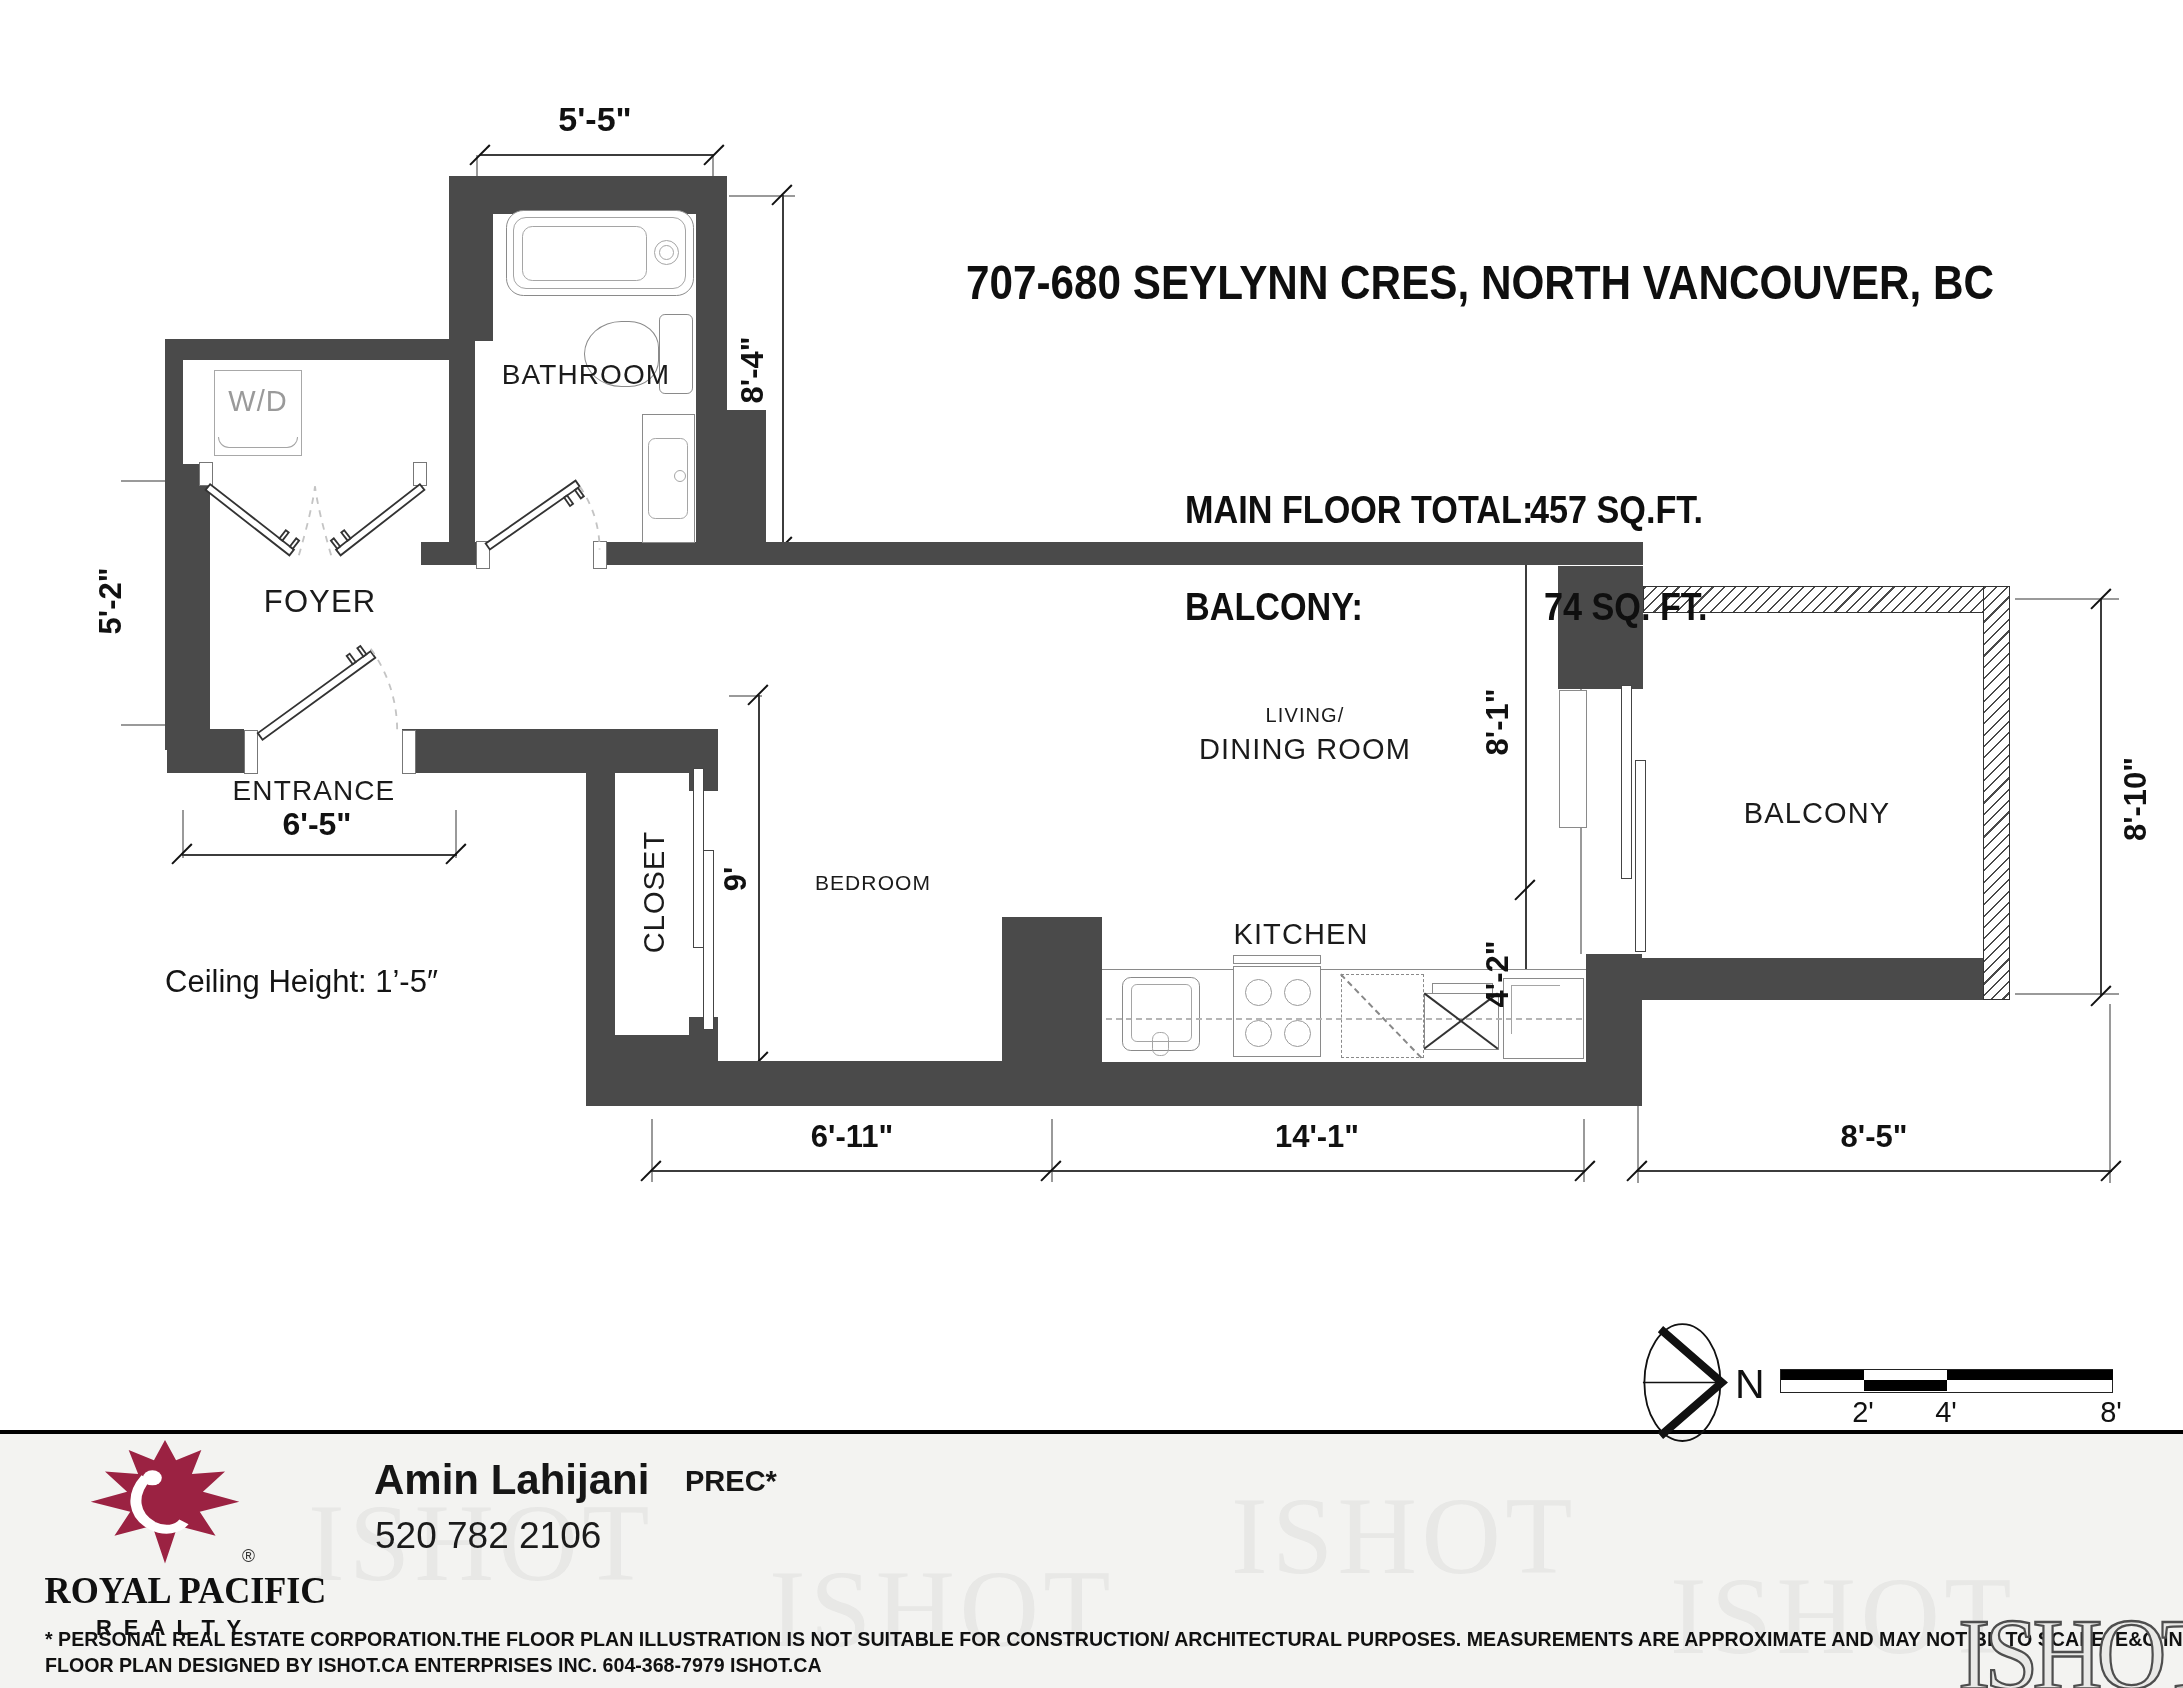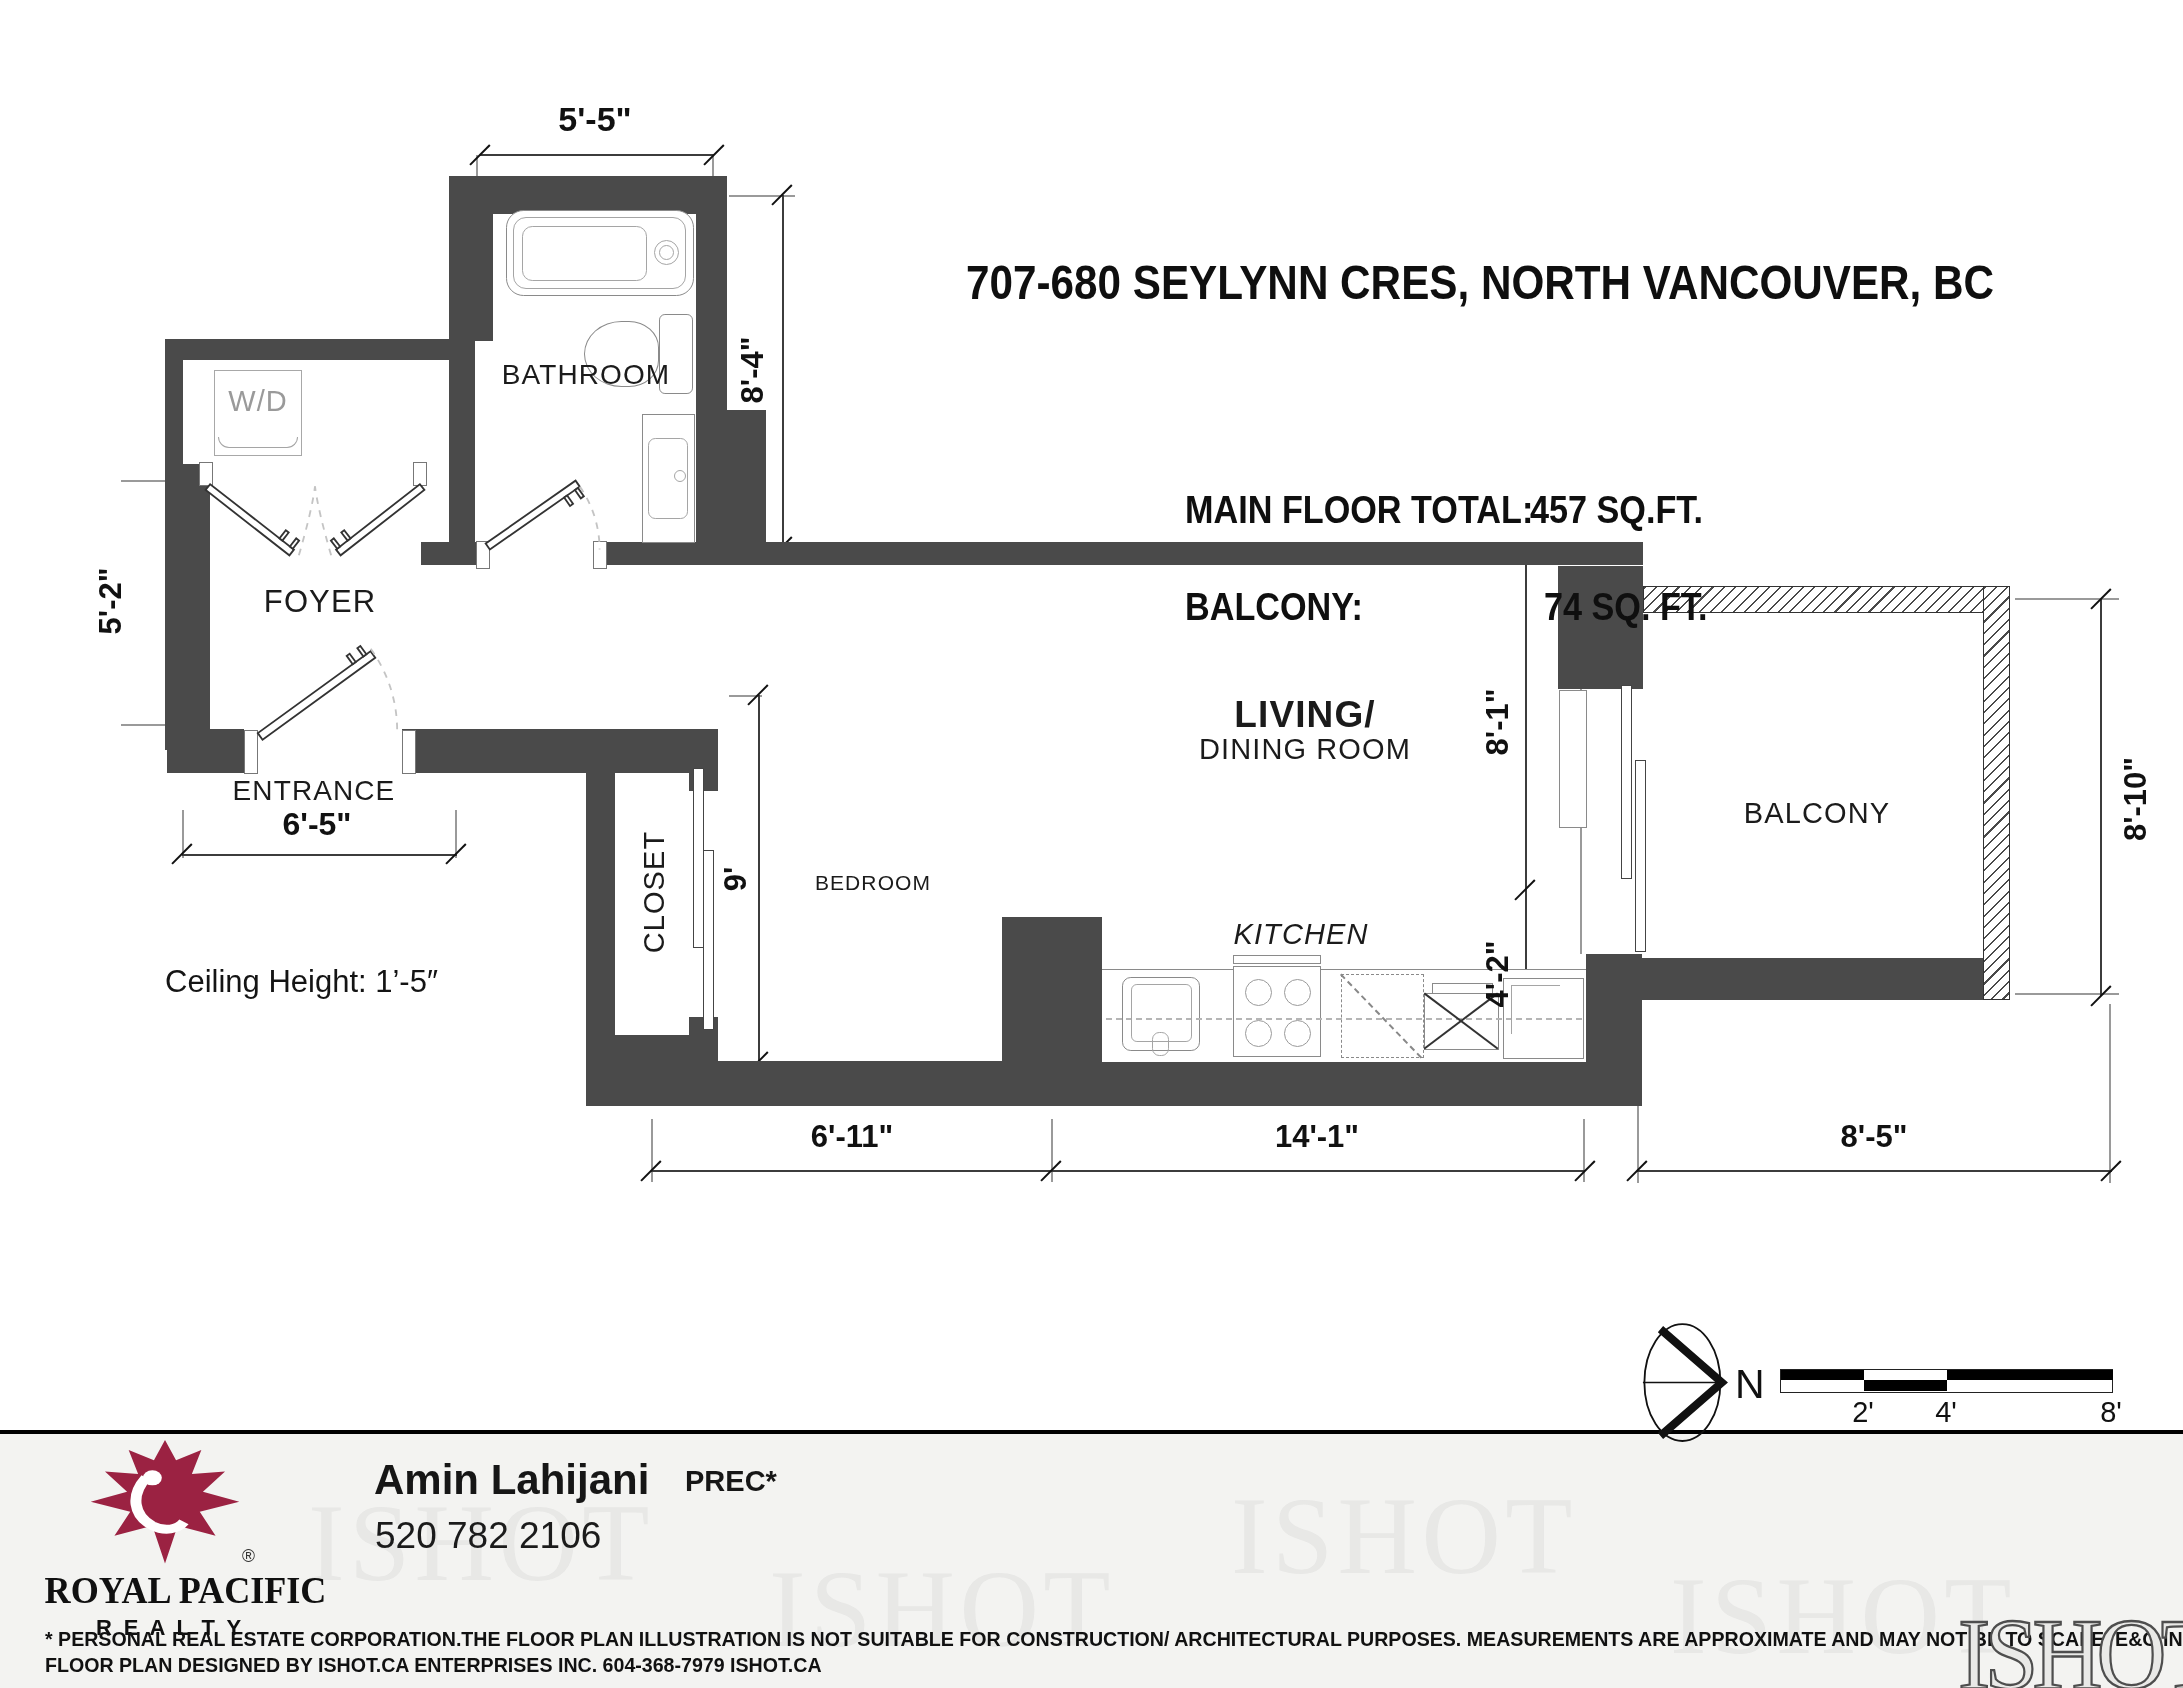--- a/index.html
+++ b/index.html
@@ -233,23 +233,23 @@
     </g>
     <path d="M166 65 A190 190 0 0 1 202 180" stroke="#c4c4c4" stroke-width="2.5" stroke-dasharray="9 9" fill="none"></path>
   </svg>
 
   <div class="lbl" style="left:586px;top:375px;">BATHROOM</div>
   <div class="lbl gray" style="left:258px;top:401px;font-size:29px;">W/D</div>
   <div class="lbl" style="left:320px;top:602px;font-size:31px;">FOYER</div>
   <div class="lbl" style="left:314px;top:791px;">ENTRANCE</div>
   <div class="lbl" style="left:654px;top:892px;transform:translate(-50%,-50%) rotate(-90deg);font-size:29px;">CLOSET</div>
   <div class="lbl" style="left:873px;top:883px;font-size:21px;">BEDROOM</div>
-  <div class="lbl" style="left:1305px;top:715px;font-size:37px;font-weight:bold;">LIVING/</div>
+  <div class="lbl" style="left:1305px;top:715px;font-size:20px;">LIVING/</div>
   <div class="lbl" style="left:1305px;top:749px;font-size:29px;">DINING ROOM</div>
-  <div class="lbl" style="left:1301px;top:934px;font-size:29px;font-style:italic;">KITCHEN</div>
+  <div class="lbl" style="left:1301px;top:934px;font-size:29px;">KITCHEN</div>
   <div class="lbl" style="left:1817px;top:813px;font-size:29px;">BALCONY</div>
 
   <div class="dlbl" style="left:595px;top:119px;font-size:34px;">5'-5"</div>
   <div class="vlbl" style="left:753px;top:370px;">8'-4"</div>
   <div class="vlbl" style="left:111px;top:601px;">5'-2"</div>
   <div class="dlbl" style="left:317px;top:824px;font-size:32px;">6'-5"</div>
   <div class="vlbl" style="left:736px;top:879px;">9'</div>
   <div class="vlbl" style="left:1498px;top:722px;">8'-1"</div>
   <div class="vlbl" style="left:1498px;top:974px;">4'-2"</div>
   <div class="vlbl" style="left:2136px;top:799px;">8'-10"</div>

